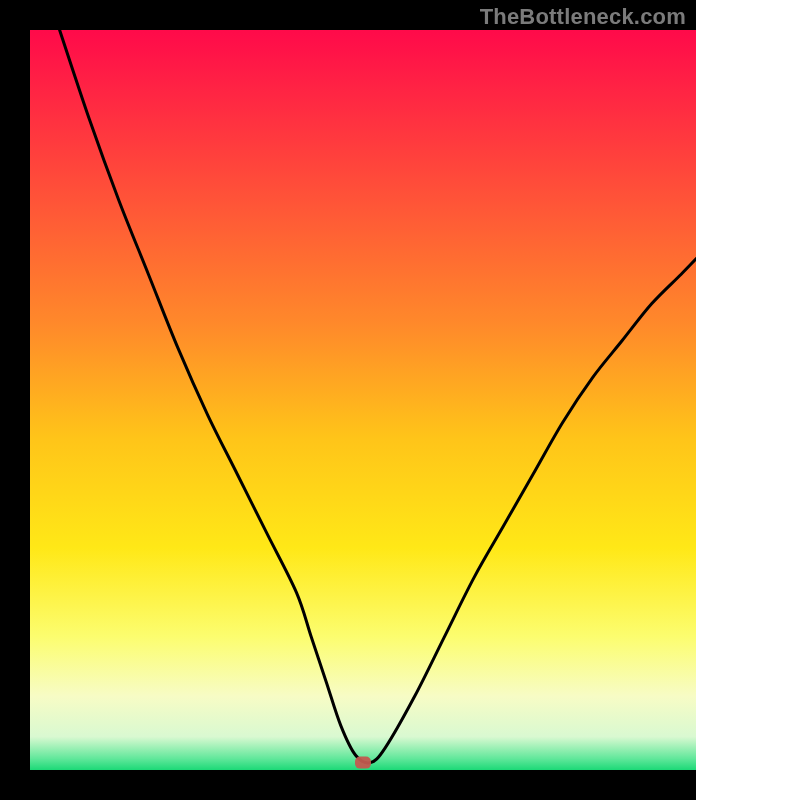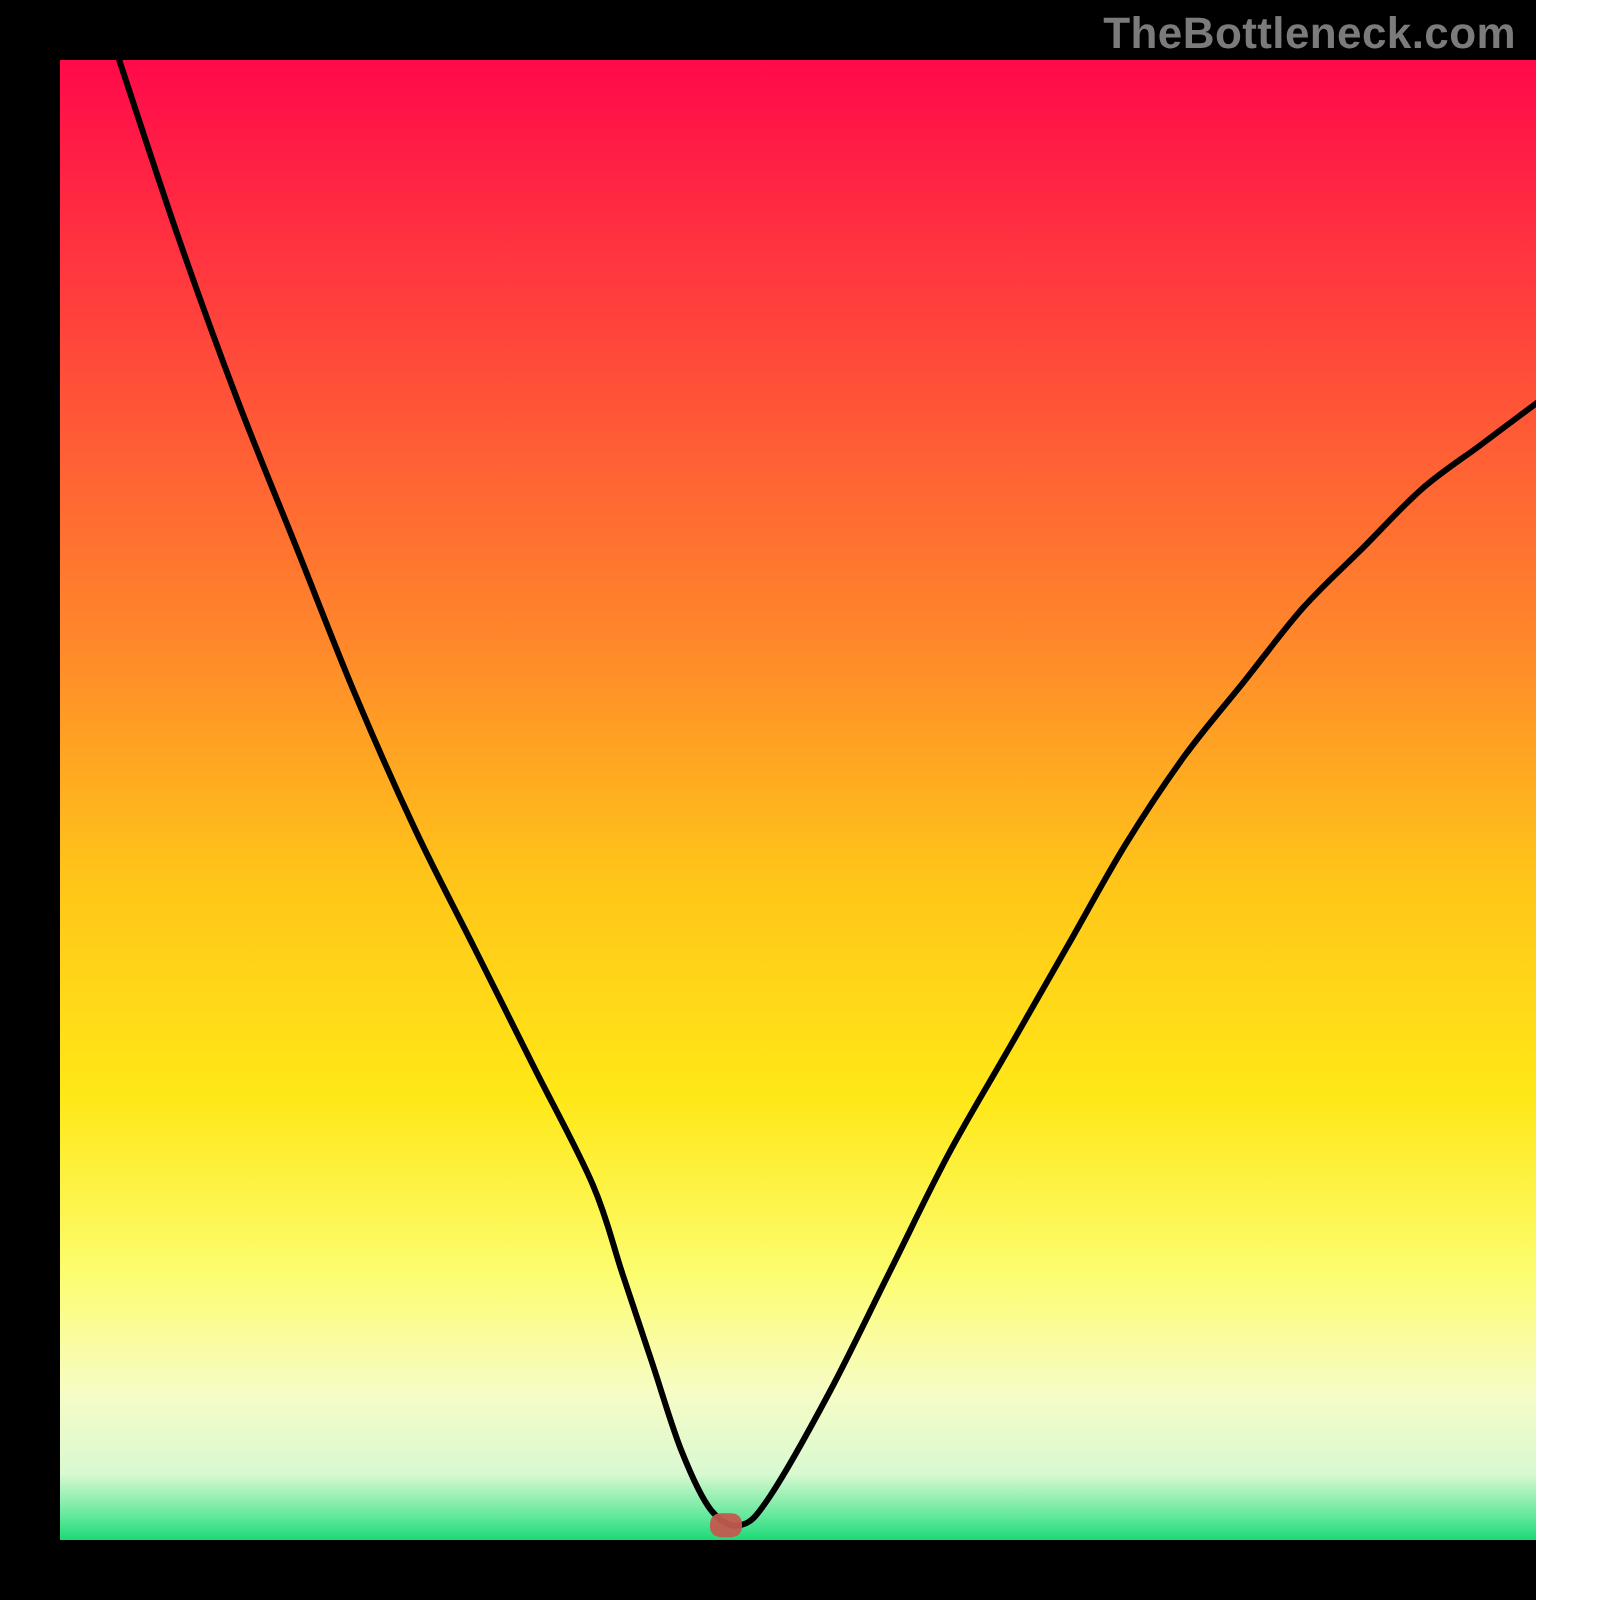--- a/index.html
+++ b/index.html
@@ -3,21 +3,21 @@
 <meta charset="utf-8">
 <style>
   body {
     margin: 0;
     padding: 0;
     background: #fff;
     font-family: Arial, Helvetica, sans-serif;
   }
   .stage {
     position: relative;
-    width: 768px;
+    width: 696px;
     height: 800px;
     overflow: hidden;
     text-align: right;
   }
   .watermark {
     position: absolute;
     top: 4px;
     right: 10px;
     font-size: 22px;
     font-weight: 600;

